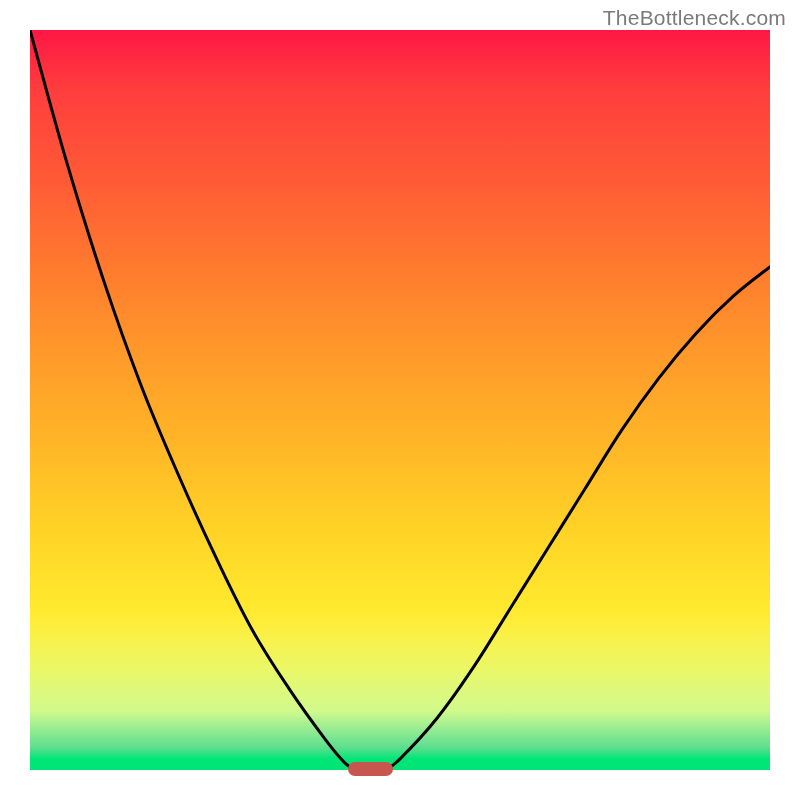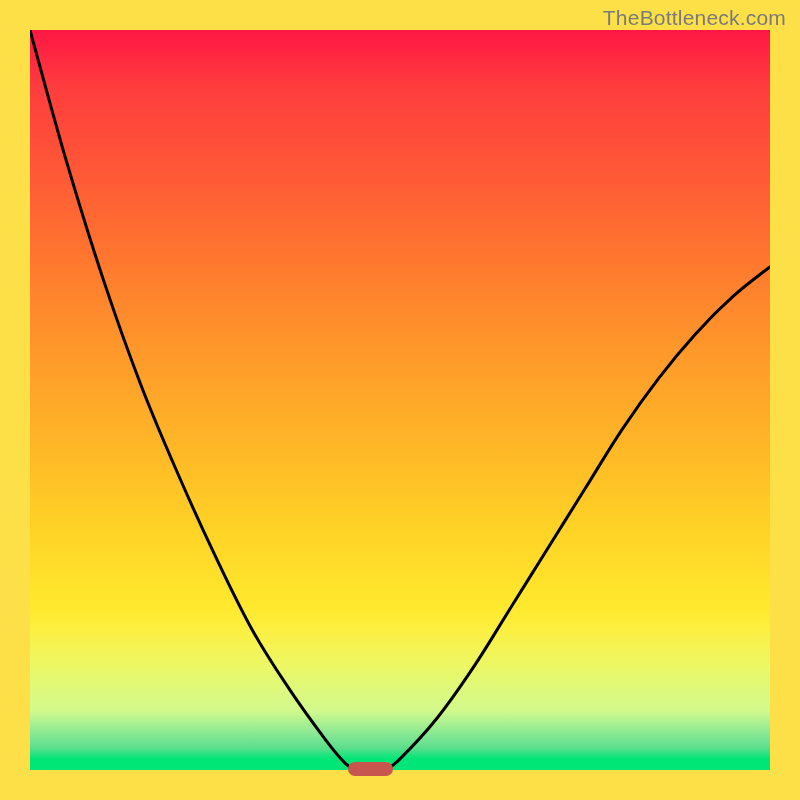--- a/index.html
+++ b/index.html
@@ -8,21 +8,21 @@
     width: 800px;
     height: 800px;
     overflow: hidden;
     background: #000;
     font-family: Arial, Helvetica, sans-serif;
   }
   .frame {
     position: relative;
     width: 800px;
     height: 800px;
-    background: #fde047;
+    background: #ffffff;
   }
   .plot {
     position: absolute;
     left: 30px;
     top: 30px;
     width: 740px;
     height: 740px;
     
     background:
       linear-gradient(to bottom,

